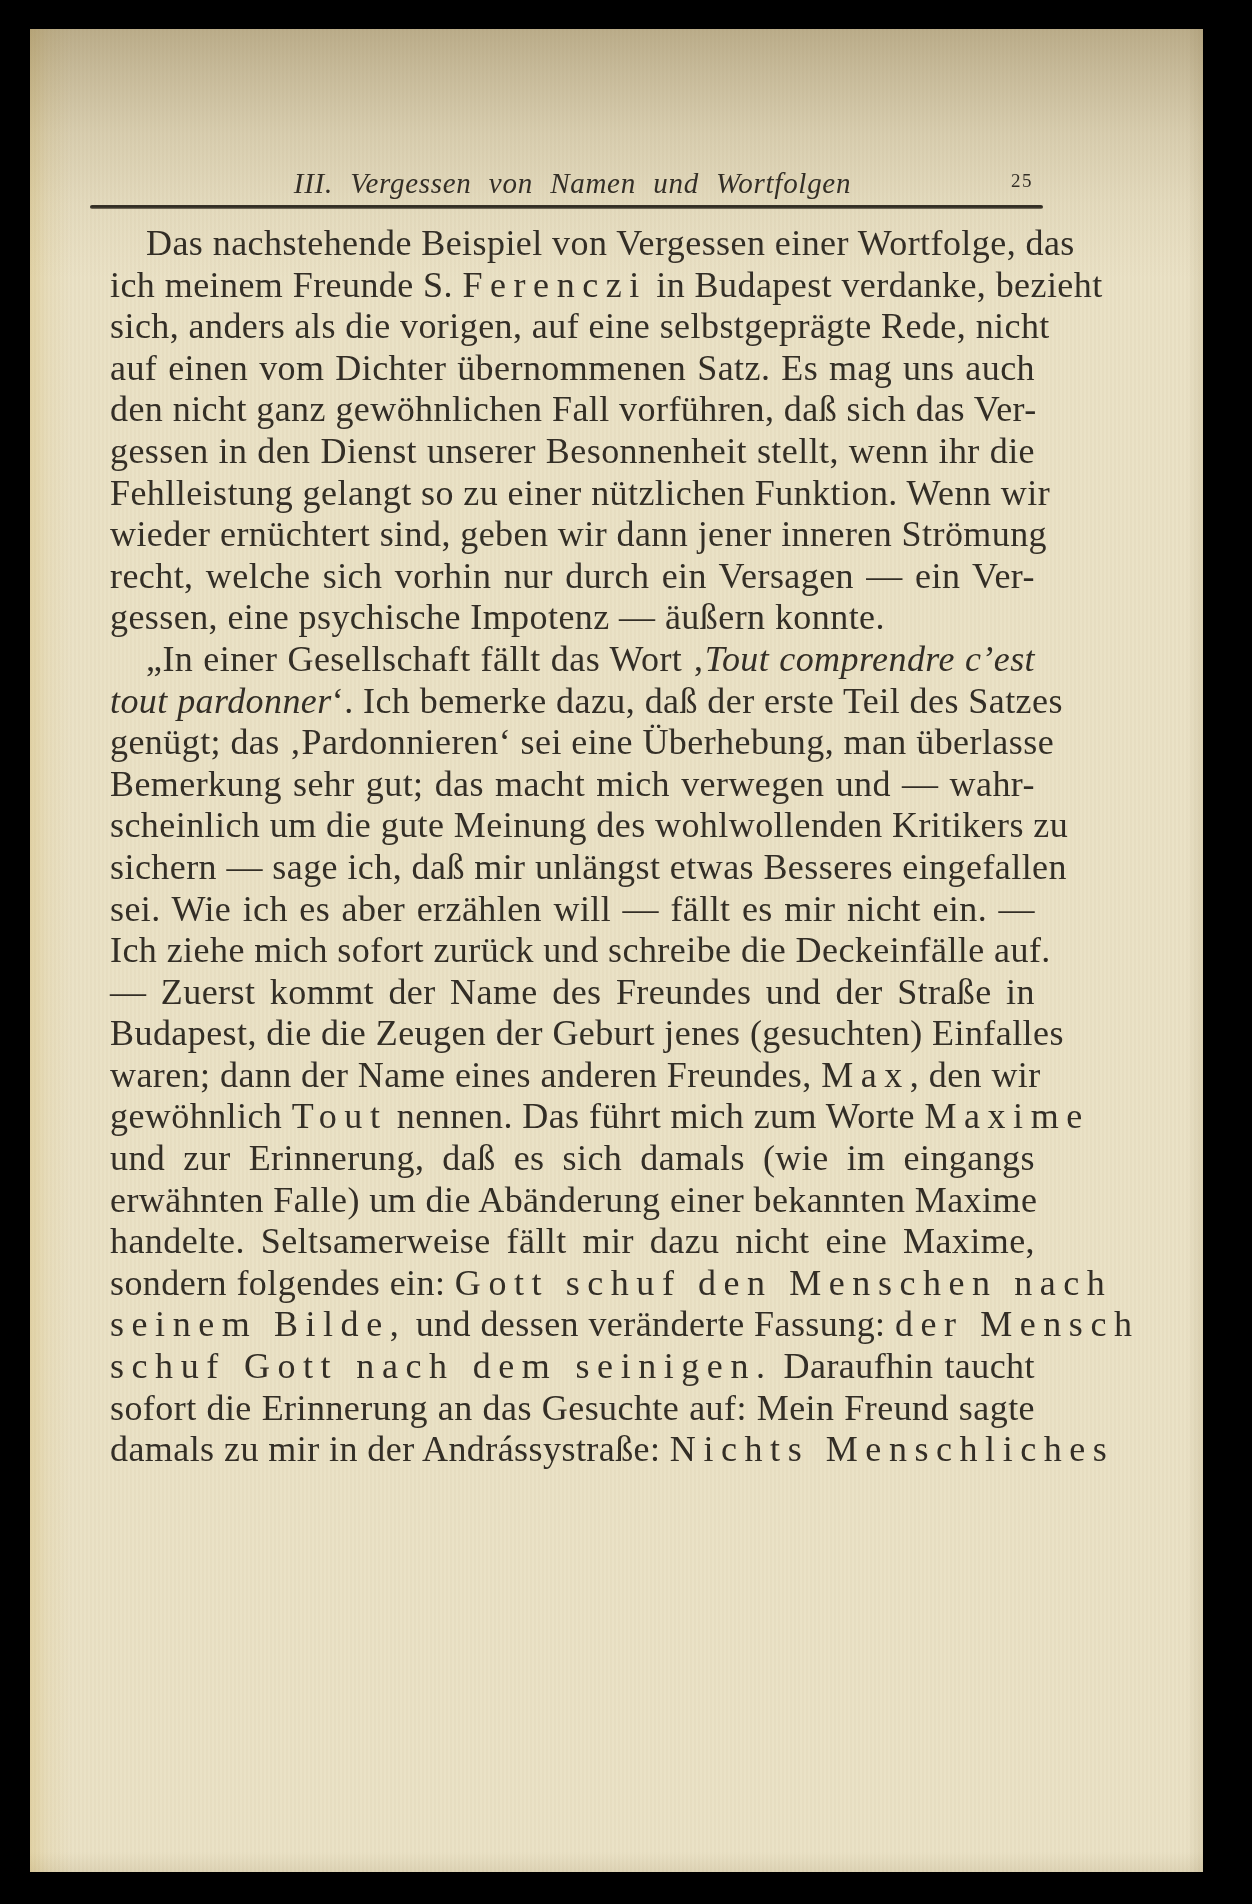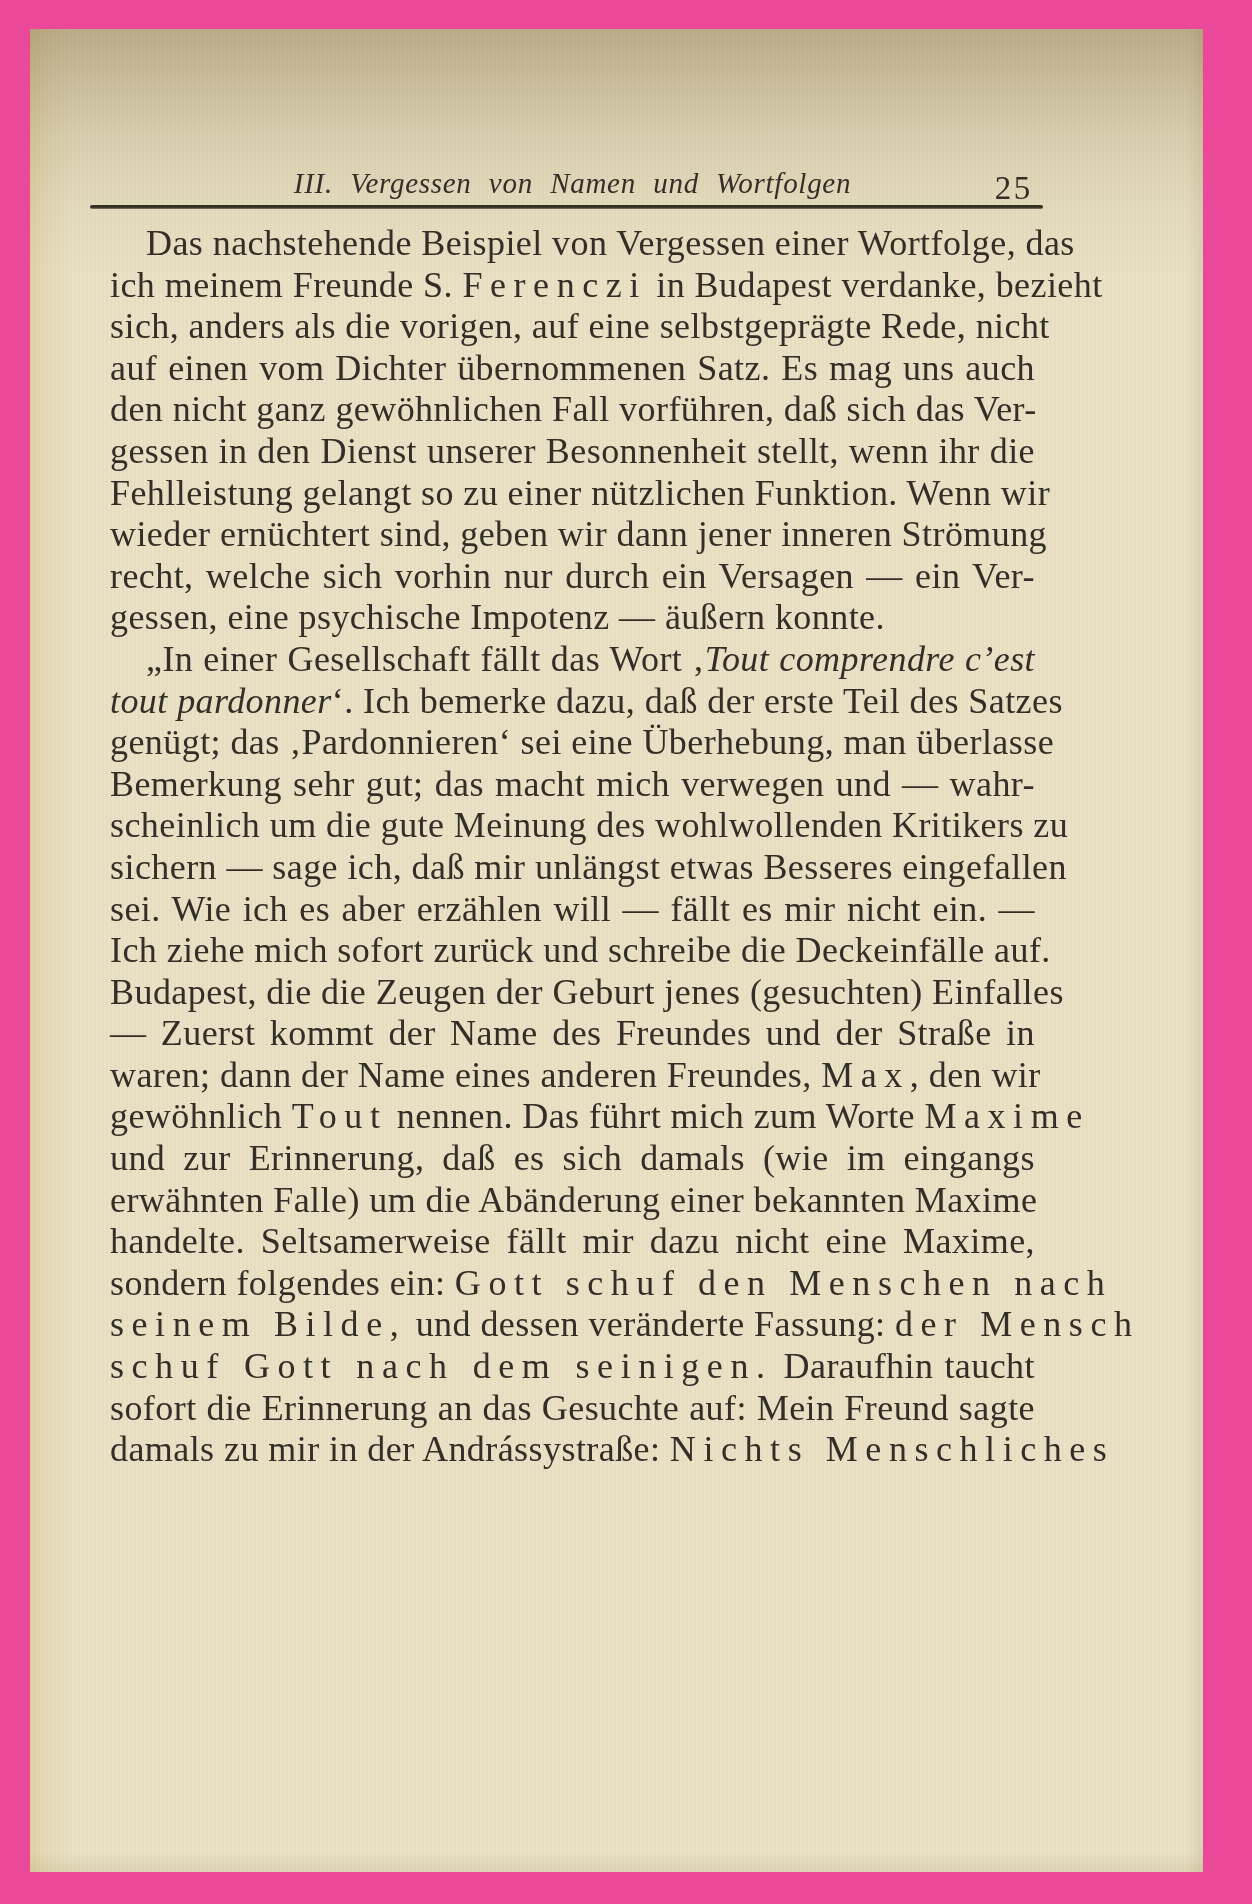--- a/index.html
+++ b/index.html
@@ -8,21 +8,21 @@
     background: #ffffff;
     width: 1252px;
     height: 1904px;
     overflow: hidden;
     font-family: "Liberation Serif", "DejaVu Serif", serif;
   }
   .scan-canvas {
     position: relative;
     width: 1252px;
     height: 1904px;
-    background: #ec4899;
+    background: #000000;
   }
   
   .book-page {
     position: absolute;
     left: 30px;
     top: 29px;
     width: 1173px;
     height: 1843px;
     background-color: #eae1c5;
     background-image:
@@ -66,21 +66,21 @@
     font-size: 29px;
     letter-spacing: 0.025em;
     word-spacing: 0.32em;
     color: #332e26;
     white-space: nowrap;
   }
   .running-head .page-number {
     position: absolute;
     right: 2px;
     top: 3px;
-    font-size: 33px;
+    font-size: 19px;
     letter-spacing: 0.08em;
     color: #332e26;
   }
   .head-rule {
     position: absolute;
     left: 60px;
     top: 176px;
     width: 953px;
     height: 4px;
     background: linear-gradient(180deg, #39342a 0%, #2e2a21 55%, rgba(60,52,38,0.55) 100%);
@@ -132,22 +132,22 @@
         <div class="line"><span>recht, welche sich vorhin nur durch ein Versagen — ein Ver-</span></div>
         <div class="line nojust"><span>gessen, eine psychische Impotenz — äußern konnte.</span></div>
         <div class="line indent"><span>„In einer Gesellschaft fällt das Wort ‚</span><span class="it">Tout comprendre c’est</span></div>
         <div class="line"><span class="it">tout pardonner</span><span>‘. Ich bemerke dazu, daß der erste Teil des Satzes</span></div>
         <div class="line"><span>genügt; das ‚Pardonnieren‘ sei eine Überhebung, man überlasse</span></div>
         <div class="line"><span>Bemerkung sehr gut; das macht mich verwegen und — wahr-</span></div>
         <div class="line"><span>scheinlich um die gute Meinung des wohlwollenden Kritikers zu</span></div>
         <div class="line"><span>sichern — sage ich, daß mir unlängst etwas Besseres eingefallen</span></div>
         <div class="line"><span>sei. Wie ich es aber erzählen will — fällt es mir nicht ein. —</span></div>
         <div class="line"><span>Ich ziehe mich sofort zurück und schreibe die Deckeinfälle auf.</span></div>
+        <div class="line"><span>— Zuerst kommt der Name des Freundes und der Straße in</span></div>
         <div class="line"><span>Budapest, die die Zeugen der Geburt jenes (gesuchten) Einfalles</span></div>
-        <div class="line"><span>— Zuerst kommt der Name des Freundes und der Straße in</span></div>
         <div class="line"><span>waren; dann der Name eines anderen Freundes, </span><span class="sp">Max</span><span>, den wir</span></div>
         <div class="line"><span>gewöhnlich </span><span class="sp">Tout</span><span> nennen. Das führt mich zum Worte </span><span class="sp">Maxime</span></div>
         <div class="line"><span>und zur Erinnerung, daß es sich damals (wie im eingangs</span></div>
         <div class="line"><span>erwähnten Falle) um die Abänderung einer bekannten Maxime</span></div>
         <div class="line"><span>handelte. Seltsamerweise fällt mir dazu nicht eine Maxime,</span></div>
         <div class="line"><span>sondern folgendes ein: </span><span class="sp">Gott schuf den Menschen nach</span></div>
         <div class="line"><span class="sp">seinem Bilde,</span><span> und dessen veränderte Fassung: </span><span class="sp">der Mensch</span></div>
         <div class="line"><span class="sp">schuf Gott nach dem seinigen.</span><span> Daraufhin taucht</span></div>
         <div class="line"><span>sofort die Erinnerung an das Gesuchte auf: Mein Freund sagte</span></div>
         <div class="line"><span>damals zu mir in der Andrássystraße: </span><span class="sp">Nichts Menschliches</span></div>

